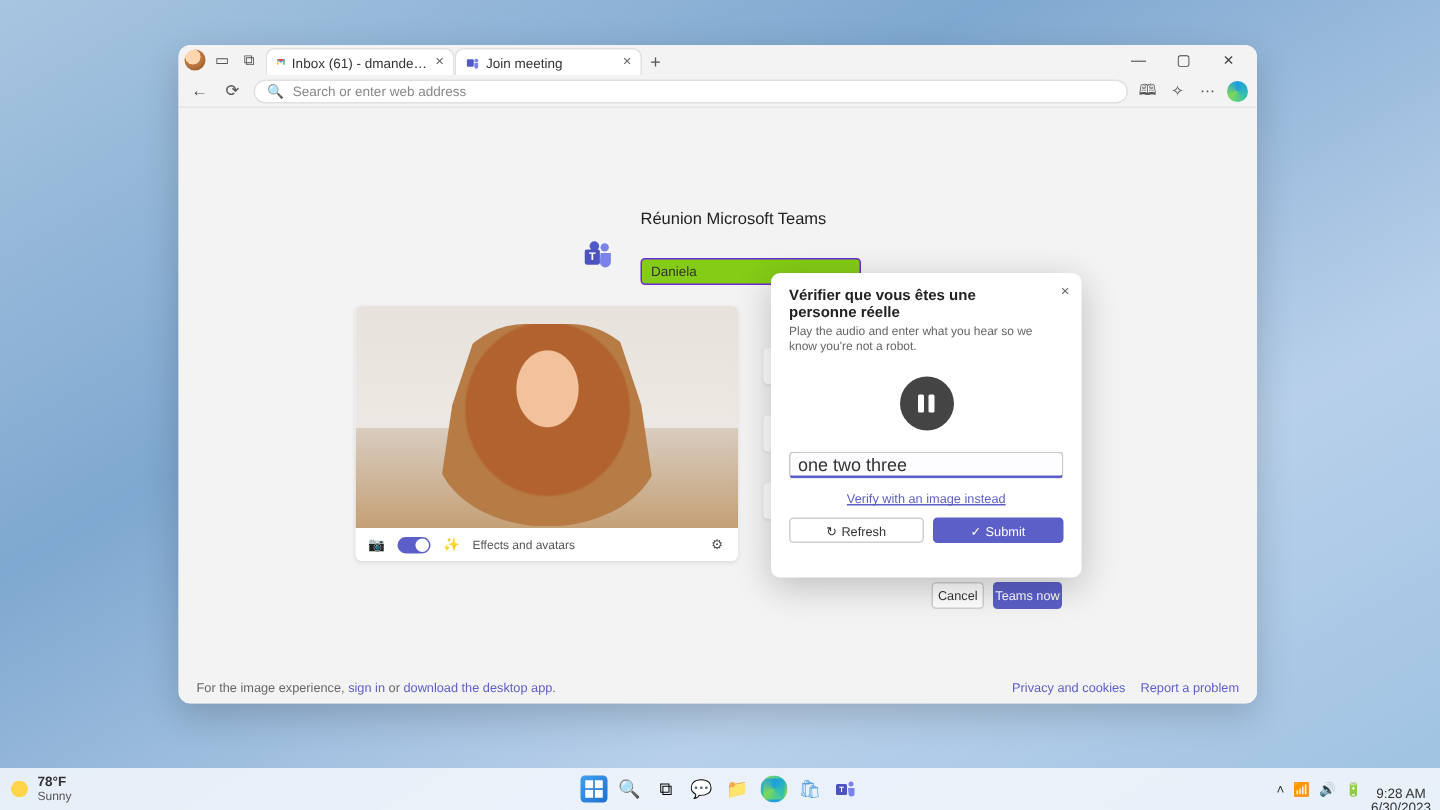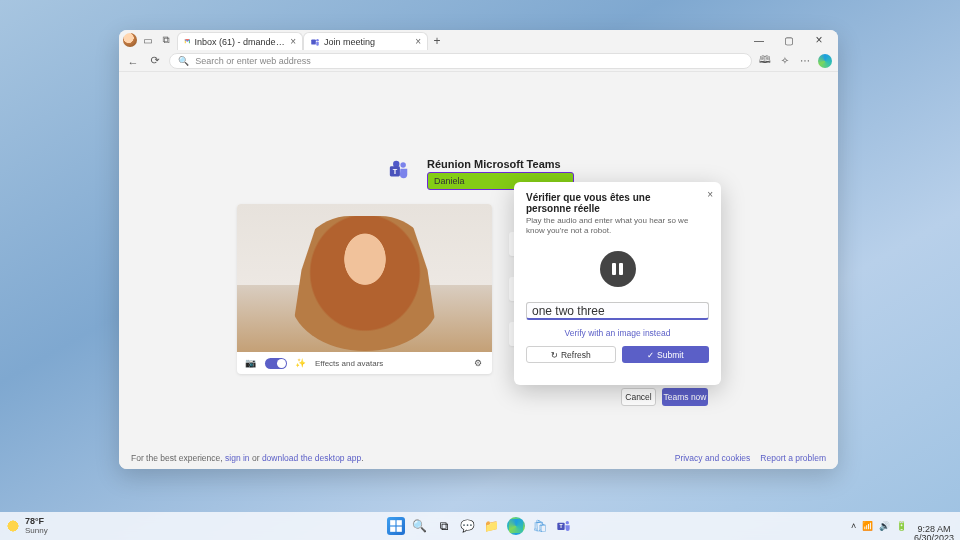--- a/index.html
+++ b/index.html
@@ -30,21 +30,21 @@
   .addr-right { display:flex; gap:6px; align-items:center;}
   .addr-ico { width:14px; height:14px; display:flex; align-items:center; justify-content:center; color:#555; font-size:10px;}
   .edge-ico { width:14px; height:14px; border-radius:50%; background: conic-gradient(#1b9de2, #34c1ae, #7fd858, #1b9de2);}
 
   .page { flex:1; position:relative; background:#f3f3f3; }
 
   
   .teams-logo { position:absolute; left:269px; top:87px; width:22px; height:22px; }
   .teams-logo svg { width:22px; height:22px; }
 
-  .meeting-title { position:absolute; left:308px; top:86px; font-size:11px; color:#222; font-weight:700;}
+  .meeting-title { position:absolute; left:308px; top:68px; font-size:11px; color:#222; font-weight:400;}
 
   .name-input { position:absolute; left:308px; top:100px; width:147px; height:18px; background:#84cc16; border:1px solid #6d28d9; border-radius:3px; padding:0 6px; font-size:9px; color:#333; }
 
   
   .video-tile { position:absolute; left:118px; top:132px; width:255px; height:170px; background:#fff; border-radius:4px; box-shadow:0 1px 3px rgba(0,0,0,.1); overflow:hidden;}
   .video-img { width:100%; height:148px; background:
       radial-gradient(ellipse 60px 50px at 52% 44%, #e9a06a 35%, transparent 36%),
       radial-gradient(ellipse 120px 100px at 52% 38%, #c76a34 38%, transparent 40%),
       linear-gradient(180deg,#e7e2dc 0%, #ede8e3 55%, #d9cdc0 55%, #c4a076 100%);
       position:relative;
@@ -74,21 +74,21 @@
   .btn-join { width:46px; height:18px; background:#5b5fc7; border-radius:3px; font-size:8.5px; color:#fff; display:flex; align-items:center; justify-content:center;}
 
   
   .modal { position:absolute; left:395px; top:110px; width:207px; height:203px; background:#fff; border-radius:6px; box-shadow:0 6px 24px rgba(0,0,0,.22); padding:10px 12px 10px; }
   .modal-close { position:absolute; right:8px; top:7px; font-size:10px; color:#666; }
   .modal h3 { font-size:10px; font-weight:600; color:#222; padding-right:12px;}
   .modal p { font-size:8px; color:#666; line-height:1.3; margin-top:2px;}
   .pause-btn { width:36px; height:36px; border-radius:50%; background:#444; margin:14px auto 14px; display:flex; align-items:center; justify-content:center; gap:3px;}
   .pause-btn span { display:block; width:4px; height:12px; background:#fff; border-radius:1px;}
   .cap-input { width:100%; height:18px; border:1px solid #c9c9c9; border-bottom:2px solid #5b5fc7; border-radius:3px; padding:0 5px; font-size:12px; color:#333; background:#fdfdff;}
-  .verify-link { display:block; text-align:center; font-size:8.5px; color:#5b5fc7; margin:8px 0;}
+  .verify-link { display:block; text-align:center; font-size:8.5px; color:#5b5fc7; margin:8px 0;text-decoration:underline;}
   .modal-actions { display:flex; gap:6px;}
   .btn-refresh { flex:1; height:17px; border:1px solid #d0d0d0; border-radius:3px; background:#fff; font-size:8.5px; color:#333; display:flex; align-items:center; justify-content:center; gap:3px;}
   .btn-submit { flex:1; height:17px; border-radius:3px; background:#5b5fc7; font-size:8.5px; color:#fff; display:flex; align-items:center; justify-content:center; gap:3px;}
 
   
   .footer { position:absolute; left:12px; bottom:6px; right:12px; display:flex; font-size:8.5px; color:#666;}
   .footer .right { margin-left:auto; display:flex; gap:10px;}
   .footer a { color:#5b5fc7; text-decoration:none;}
 
   
@@ -215,21 +215,21 @@
           </div>
         <div class="btn-submit">
             <span>✓</span>
             <span>Submit</span>
           </div>
       </div>
     </div>
 
     <div class="footer">
       <span>
-        <span>For the best experience, </span><a>sign in</a><span> or </span><a>download the desktop app</a><span>.</span>
+        <span>For the image experience, </span><a>sign in</a><span> or </span><a>download the desktop app</a><span>.</span>
       </span>
       <span class="right">
         <a>Privacy and cookies</a>
         <a>Report a problem</a>
       </span>
     </div>
   </div>
 </div>
 
 <div class="taskbar">

